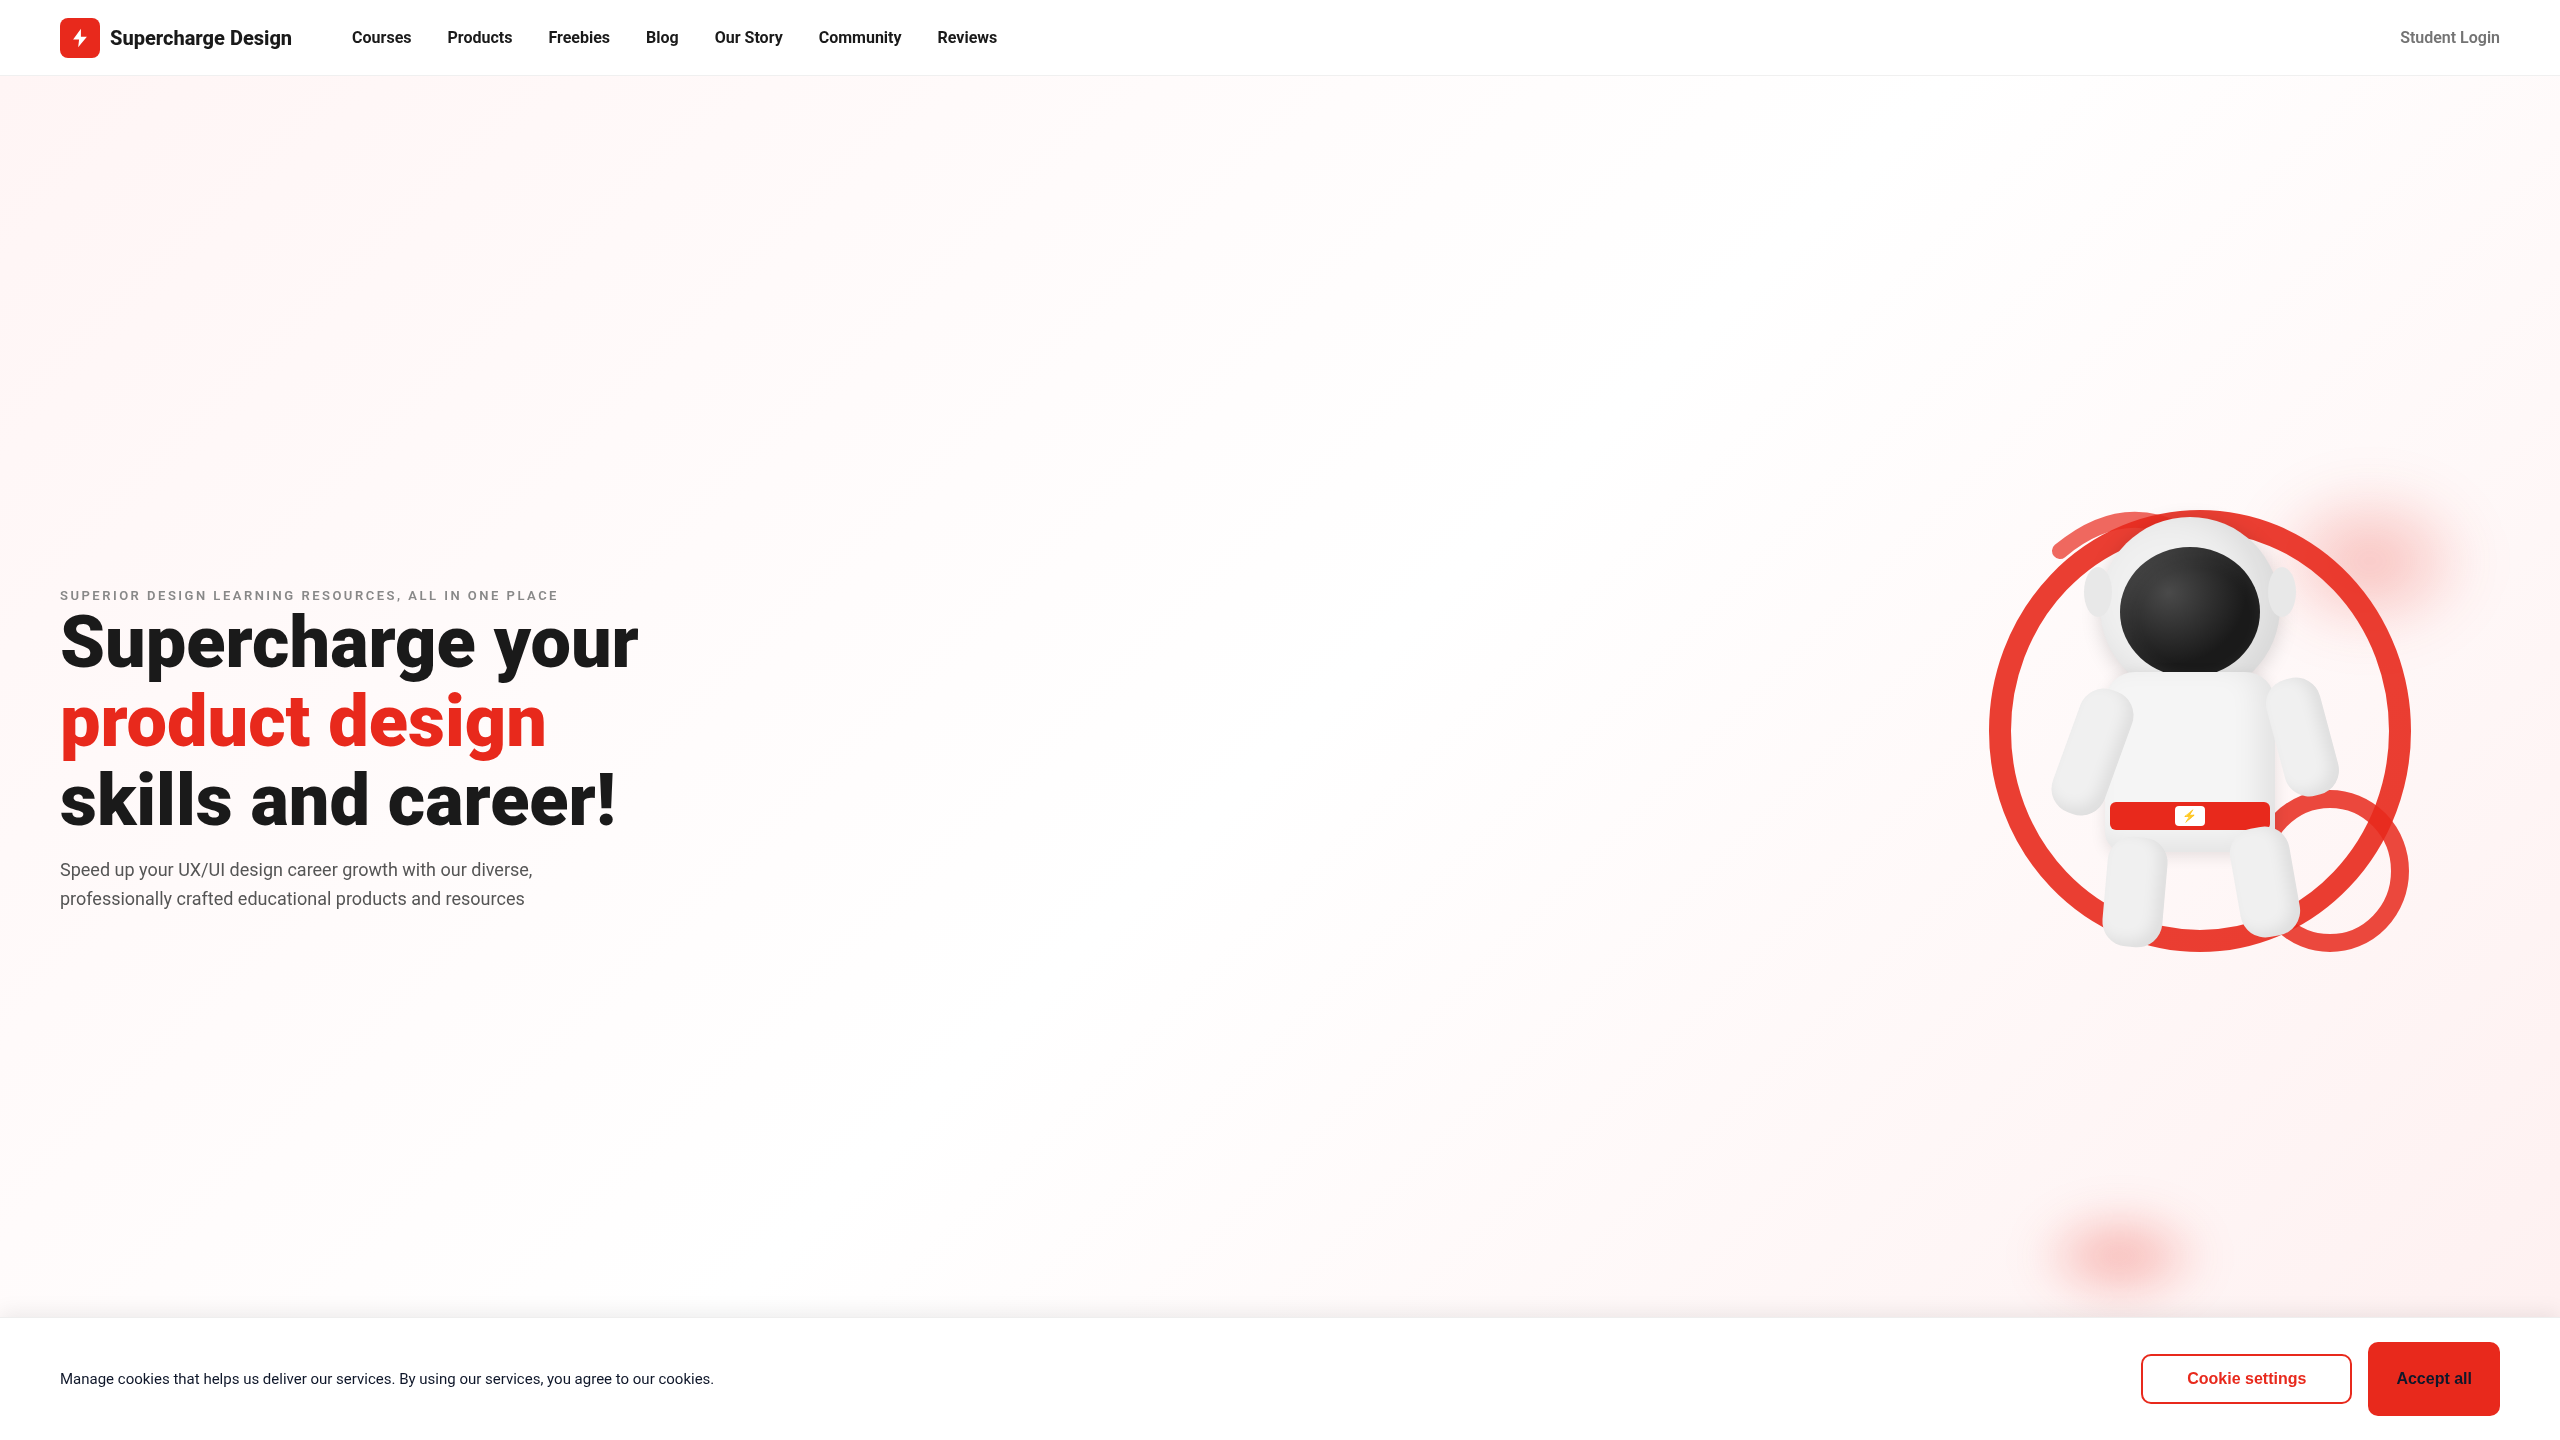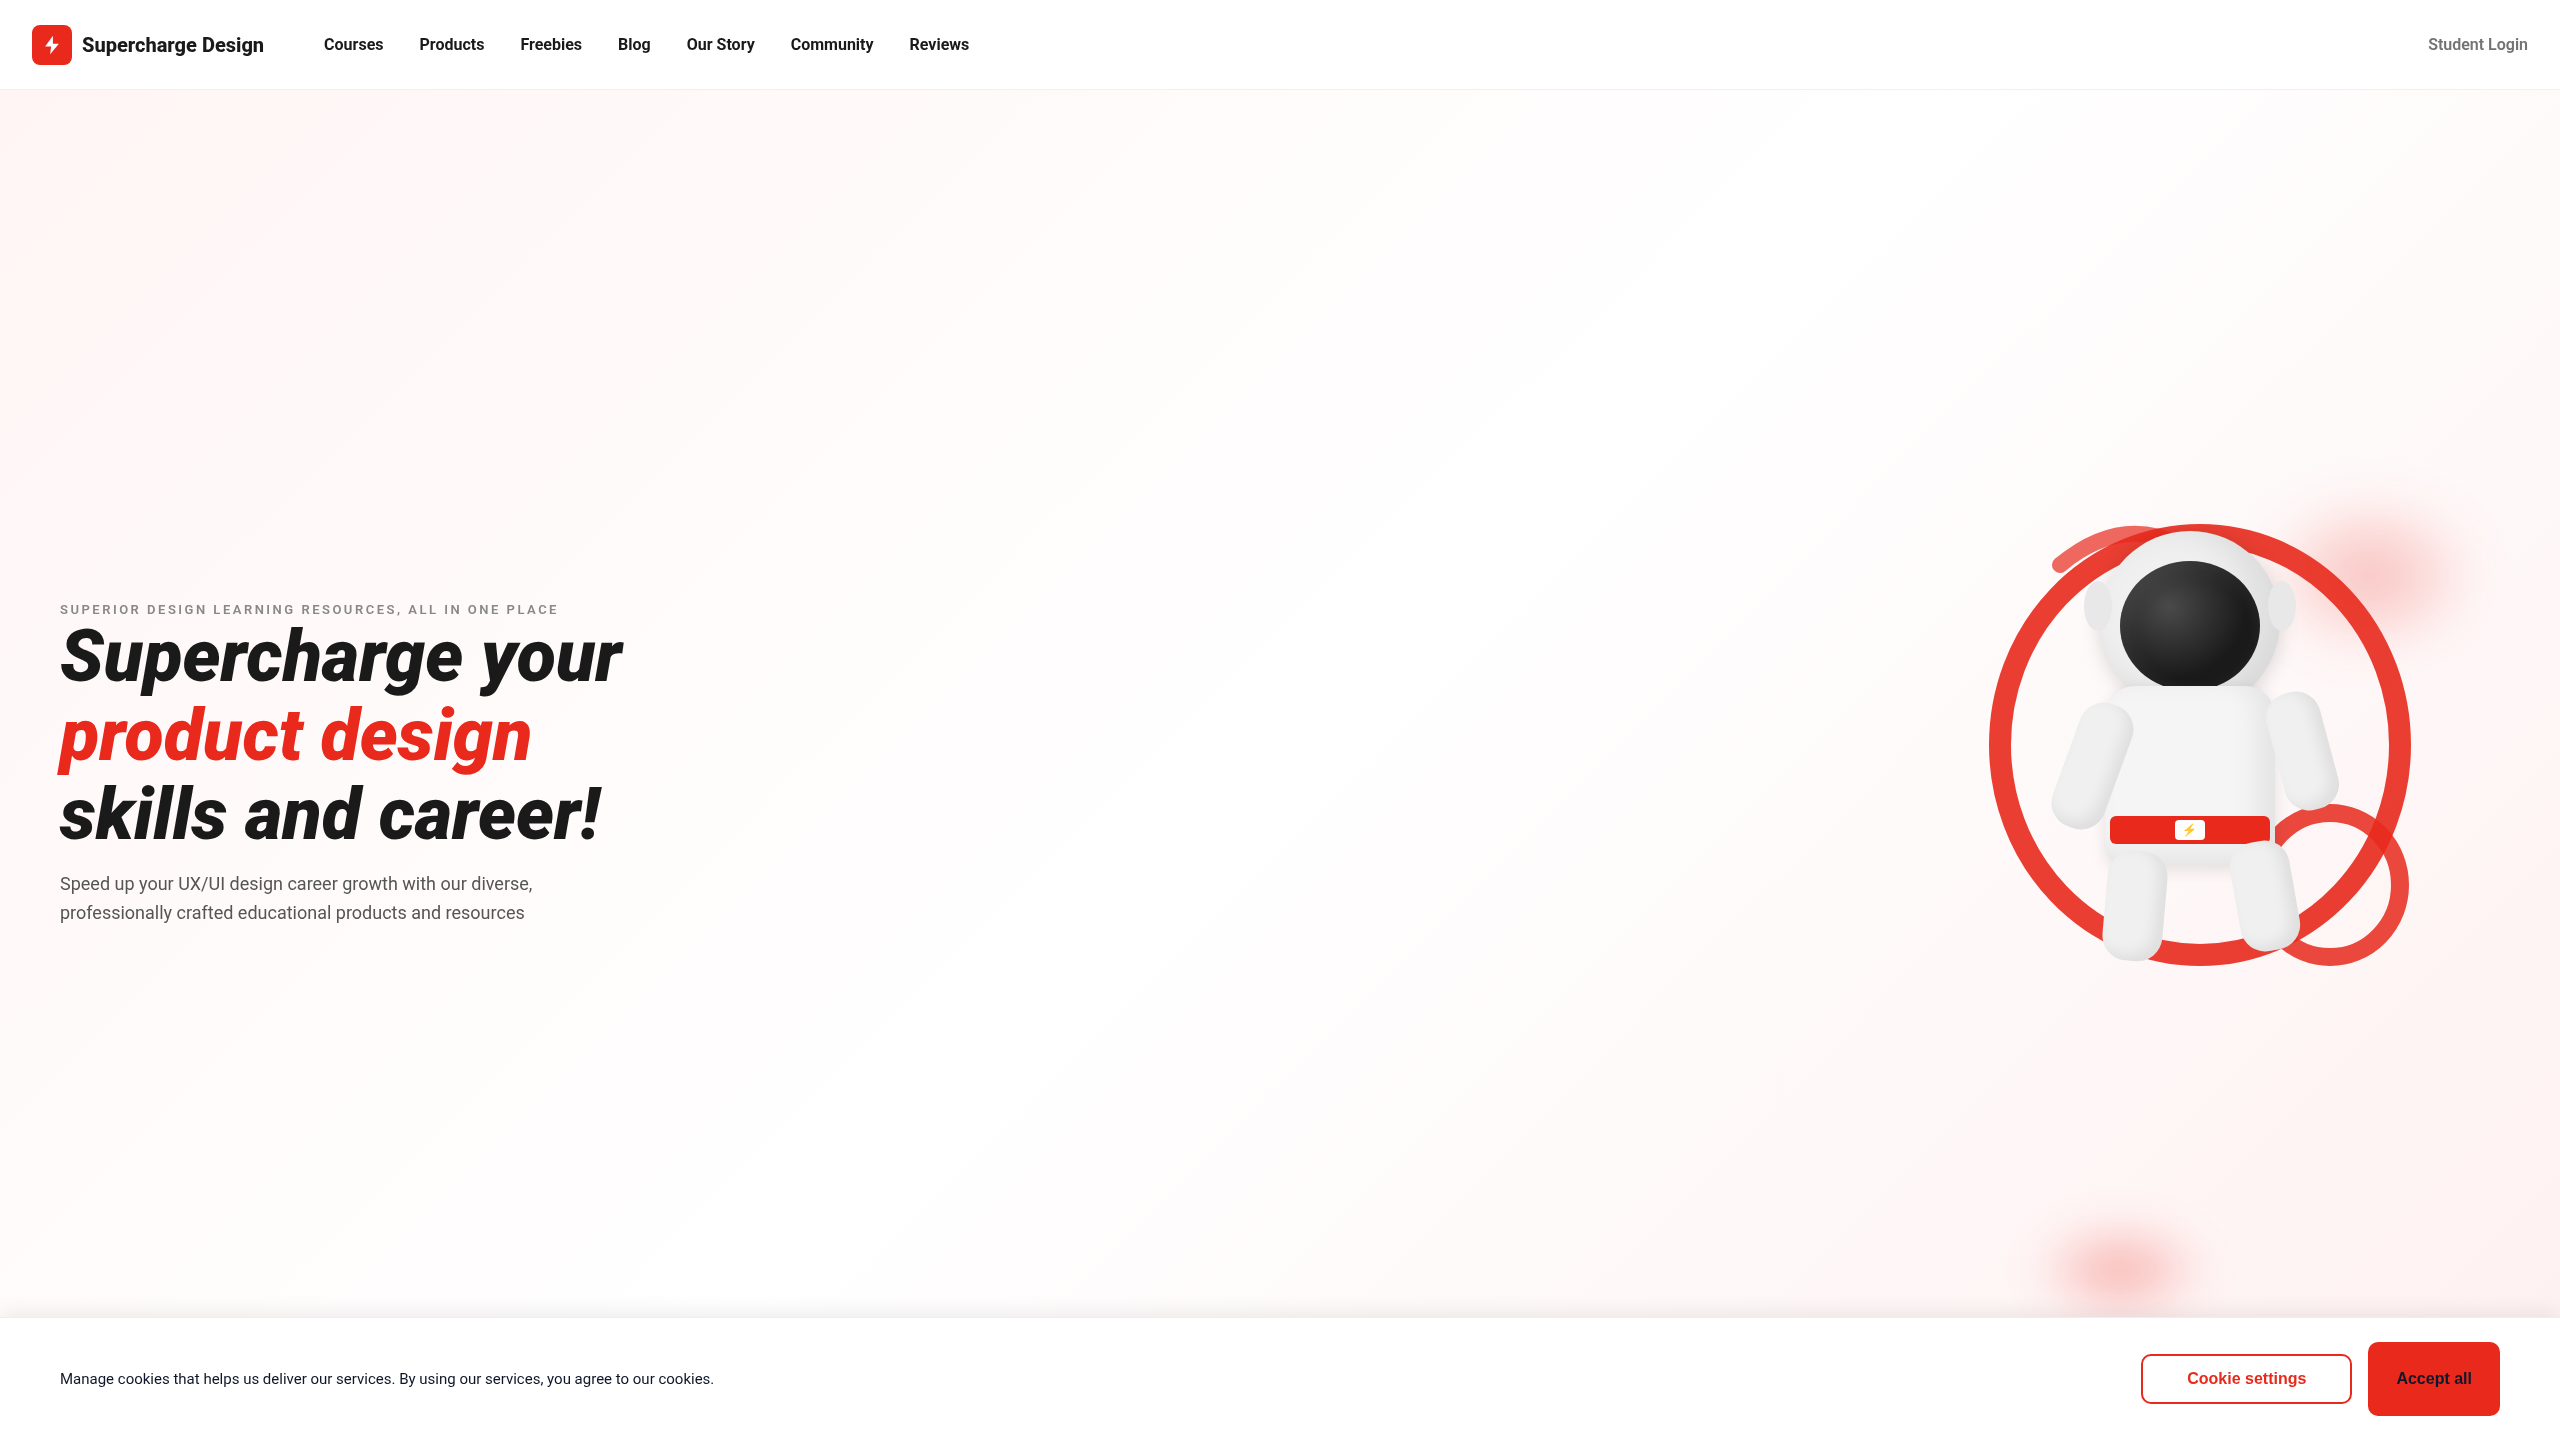--- a/index.html
+++ b/index.html
@@ -13,22 +13,22 @@
       background: #fff;
       overflow-x: hidden;
       width: 100%;
       min-height: 100vh;
     }
 
     
     .navbar {
       display: flex;
       align-items: center;
-      padding: 0 32px;
-      height: 90px;
+      padding: 0 60px;
+      height: 76px;
       background: #fff;
       border-bottom: 1px solid #f0f0f0;
       position: relative;
       z-index: 10;
     }
 
     .logo-area {
       display: flex;
       align-items: center;
       gap: 10px;
@@ -110,21 +110,20 @@
       color: #888;
       text-transform: uppercase;
     }
 
     .hero-title {
       font-size: 72px;
       font-weight: 900;
       line-height: 1.1;
       color: #1a1a1a;
       margin-bottom: 16px;
-      font-style: italic;
     }
 
     .hero-title .highlight {
       color: #e8291c;
     }
 
     .hero-description {
       font-size: 18px;
       line-height: 1.6;
       color: #555;

